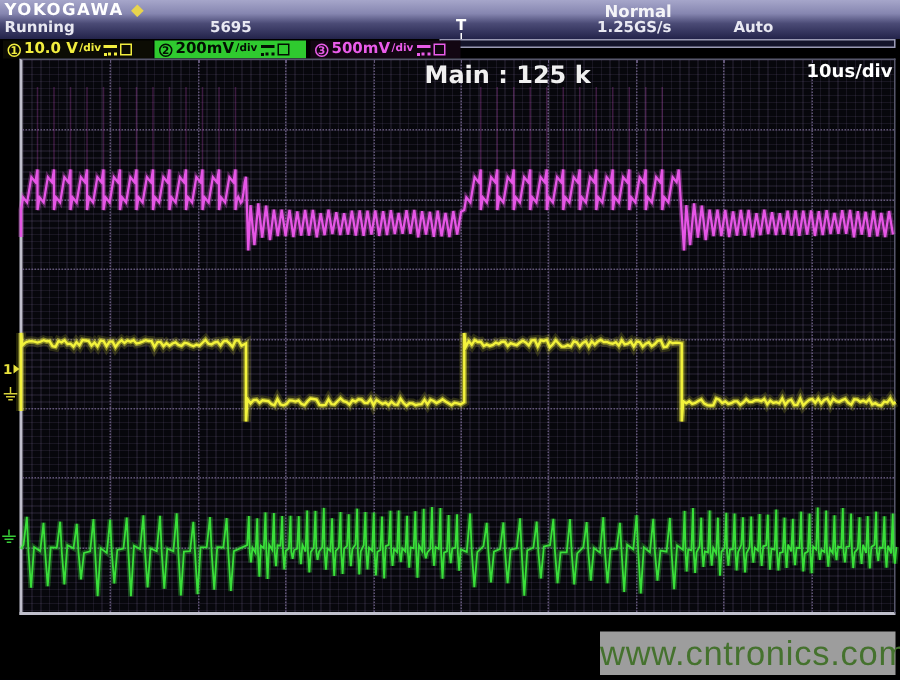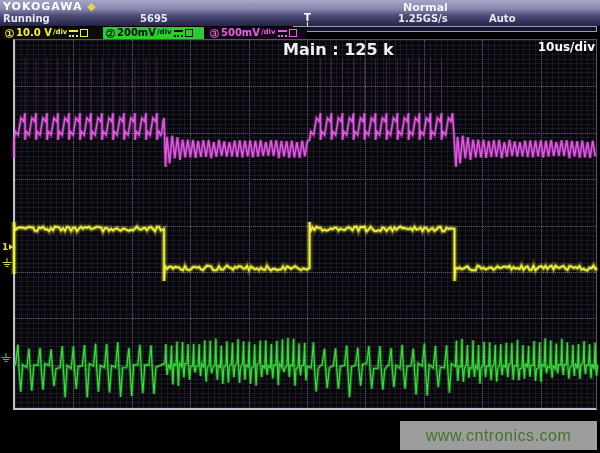--- a/index.html
+++ b/index.html
@@ -63,21 +63,21 @@
   .gnd .b2{top:6px;width:6px;height:1px;}
   .gnd .b3{top:8px;width:3px;height:1px;}
   #ch1-gnd{left:2px;top:258px;color:#d8d23a;}
   #ch2-gnd{left:1px;top:353px;color:#38cf38;}
 
   
   #waves{left:0;top:0;pointer-events:none;}
 
   
   #wmark{left:400px;top:421px;width:197px;height:29px;background:rgba(165,165,165,0.95);
-         color:#45722e;font-size:16px;line-height:29px;text-align:center;
+         color:#45722e;font-size:23px;line-height:29px;text-align:center;
          font-family:"Liberation Sans",sans-serif;letter-spacing:0.5px;}
 </style>
 </head>
 <body>
 
 <div id="scope">
 
   <div id="header" class="abs">
     <div id="brand" class="h-txt">
       <span>YOKOGAWA</span>

